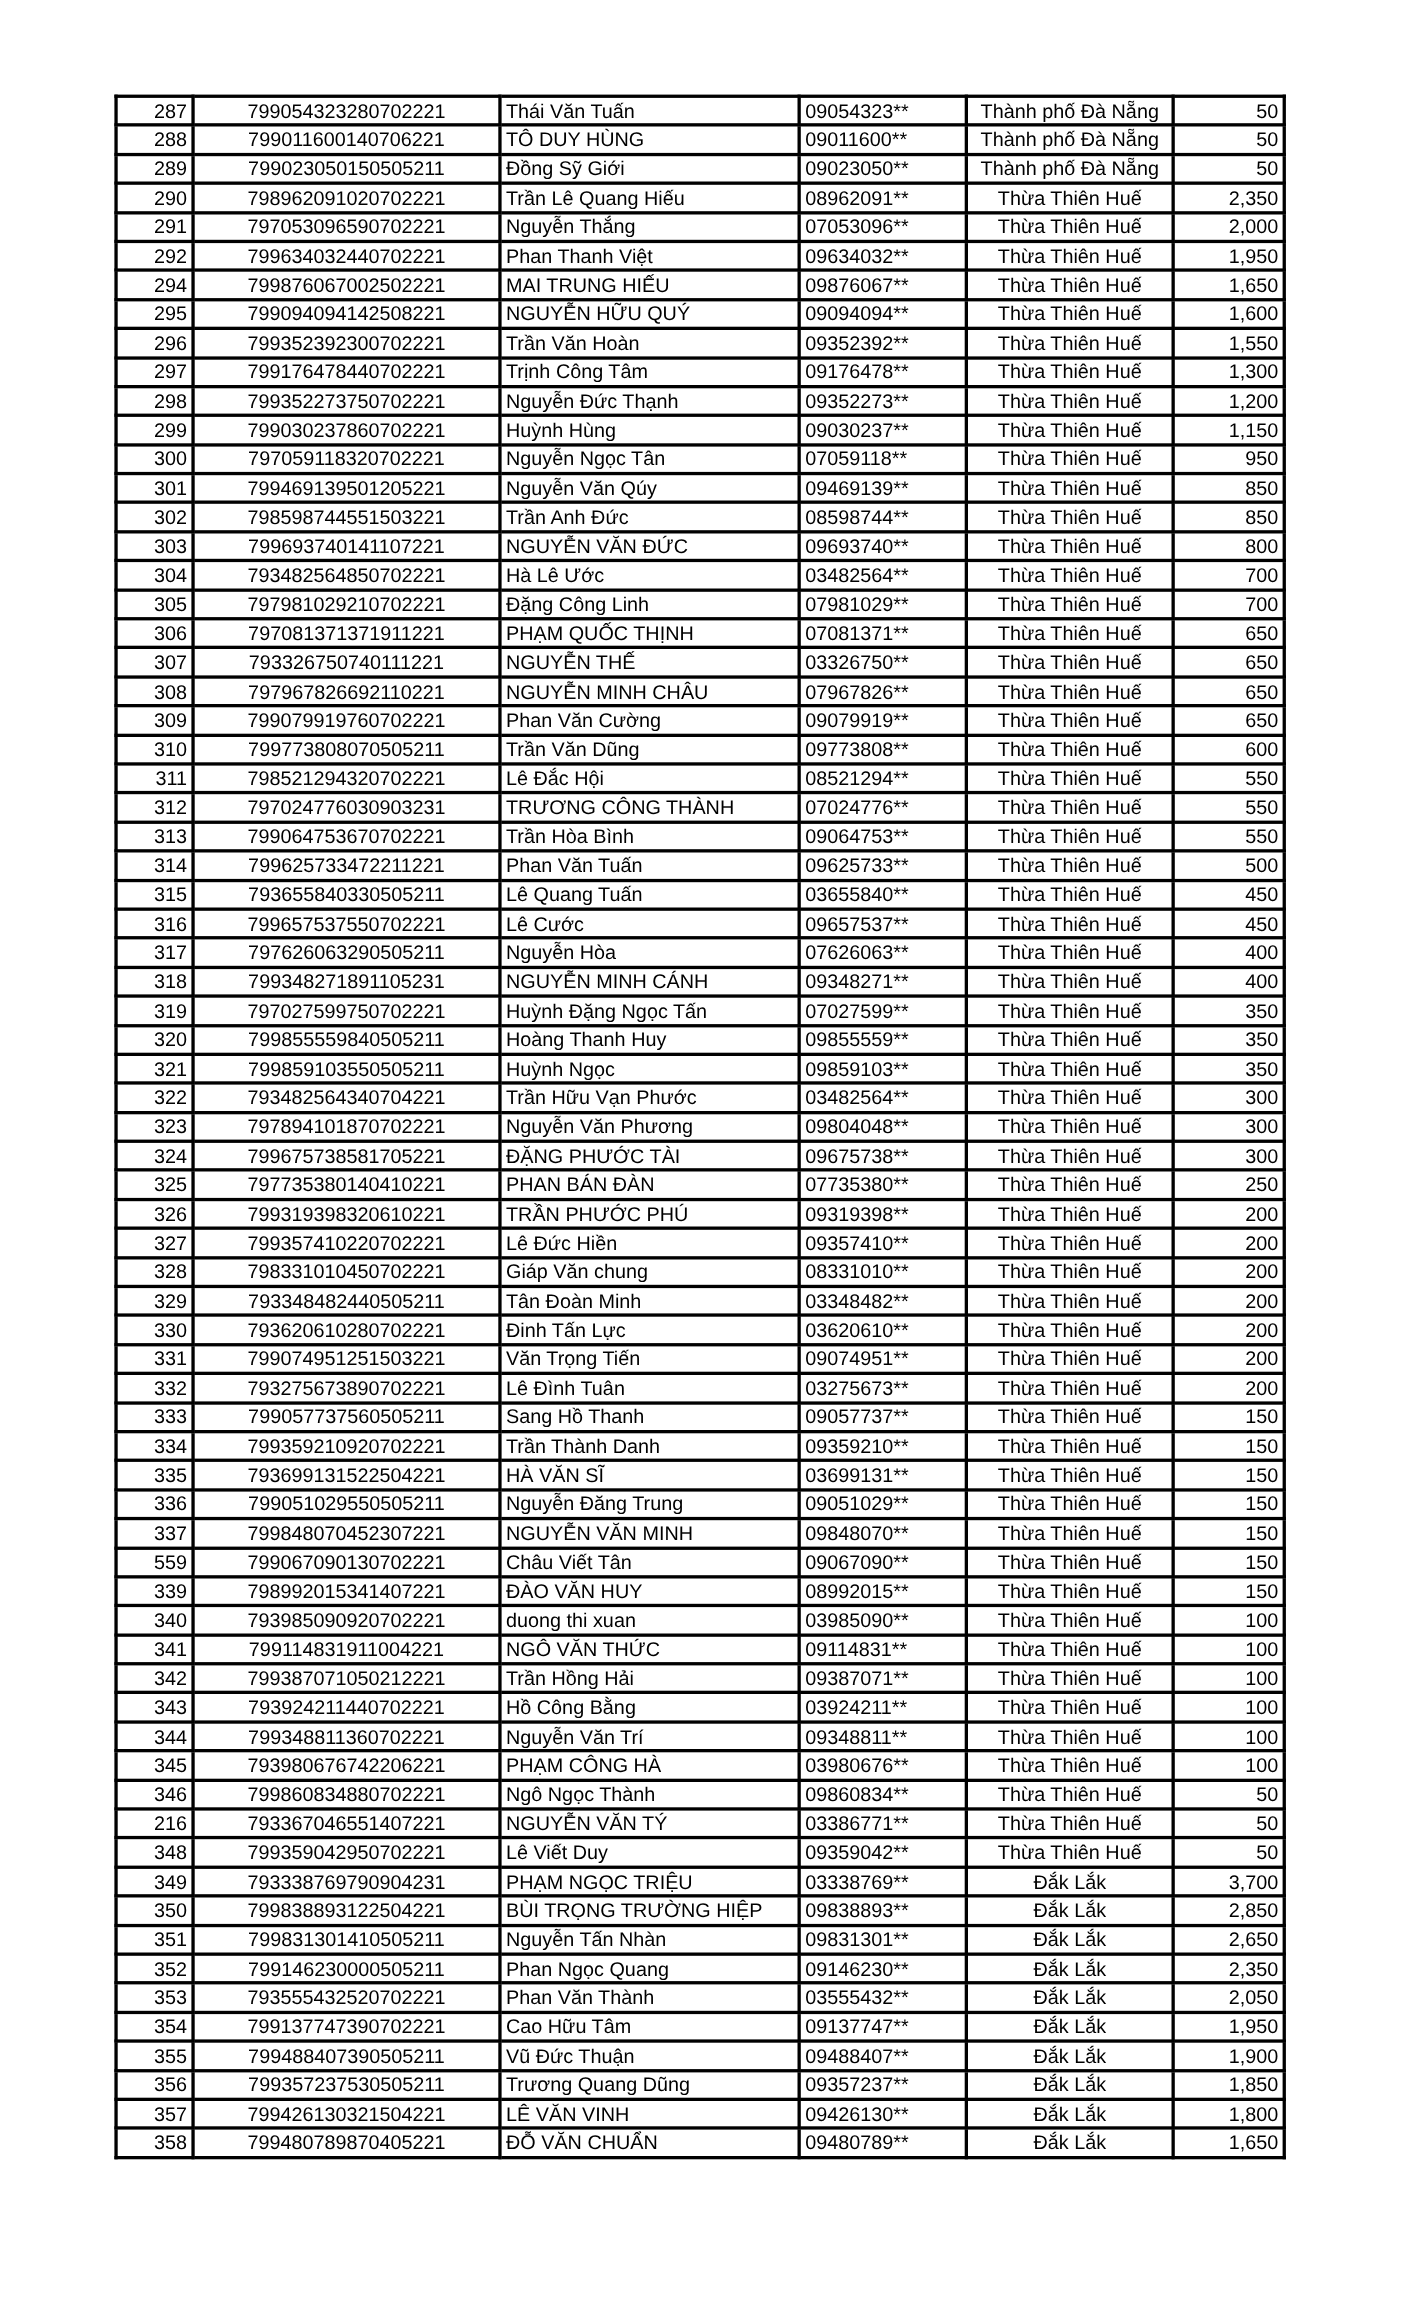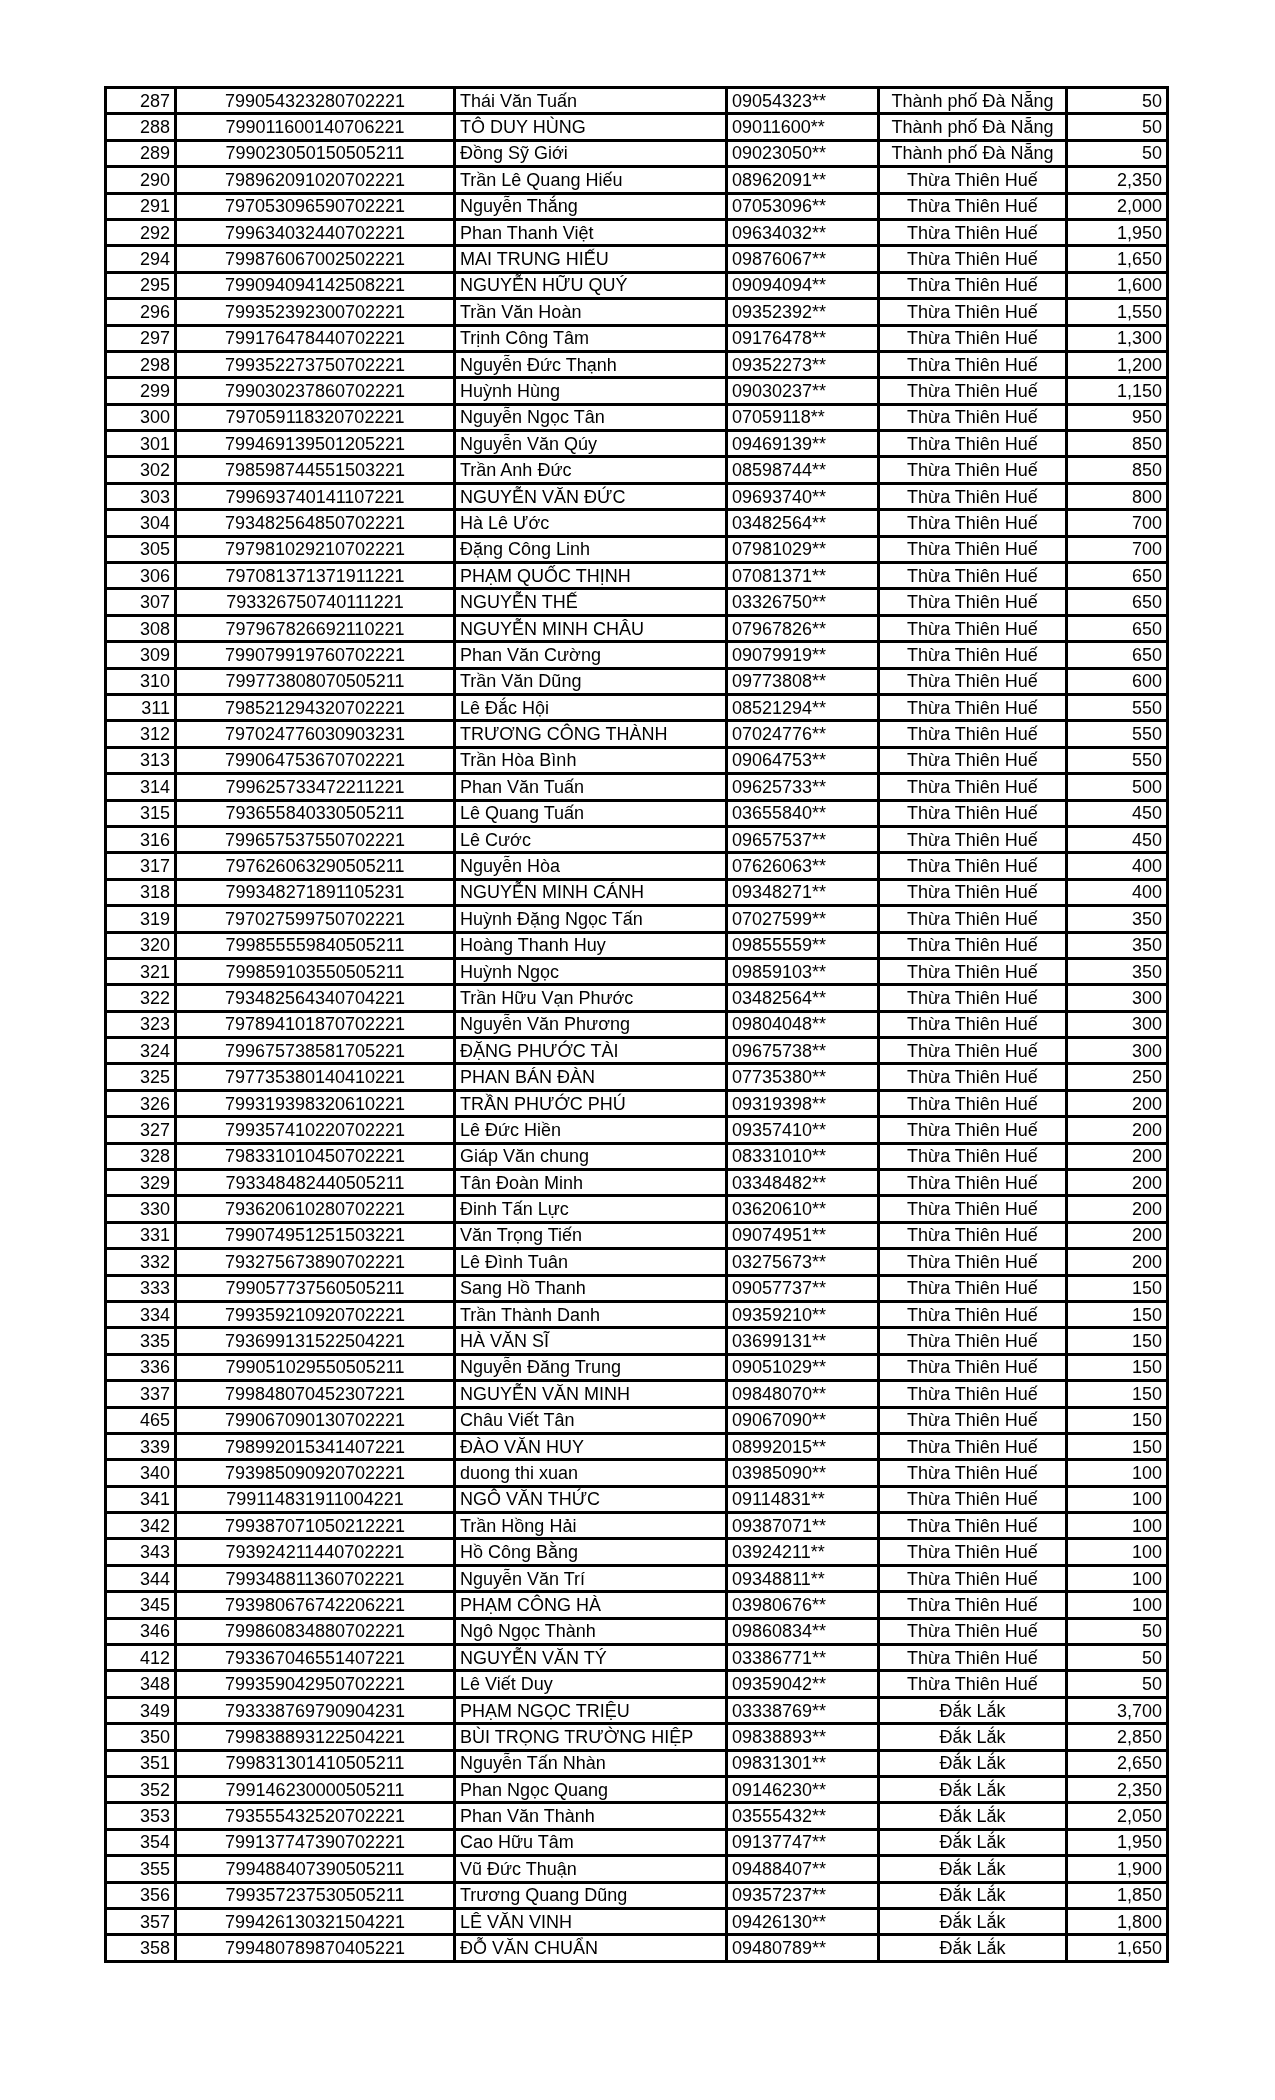--- a/index.html
+++ b/index.html
@@ -447,21 +447,21 @@
   </tr>
         <tr>
     <td data-col="no">337</td>
     <td data-col="id">799848070452307221</td>
     <td data-col="name">NGUYỄN VĂN MINH</td>
     <td data-col="phone">09848070**</td>
     <td data-col="province">Thừa Thiên Huế</td>
     <td data-col="amount">150</td>
   </tr>
         <tr>
-    <td data-col="no">465</td>
+    <td data-col="no">559</td>
     <td data-col="id">799067090130702221</td>
     <td data-col="name">Châu Viết Tân</td>
     <td data-col="phone">09067090**</td>
     <td data-col="province">Thừa Thiên Huế</td>
     <td data-col="amount">150</td>
   </tr>
         <tr>
     <td data-col="no">339</td>
     <td data-col="id">798992015341407221</td>
     <td data-col="name">ĐÀO VĂN HUY</td>
@@ -519,21 +519,21 @@
   </tr>
         <tr>
     <td data-col="no">346</td>
     <td data-col="id">799860834880702221</td>
     <td data-col="name">Ngô Ngọc Thành</td>
     <td data-col="phone">09860834**</td>
     <td data-col="province">Thừa Thiên Huế</td>
     <td data-col="amount">50</td>
   </tr>
         <tr>
-    <td data-col="no">412</td>
+    <td data-col="no">216</td>
     <td data-col="id">793367046551407221</td>
     <td data-col="name">NGUYỄN VĂN TÝ</td>
     <td data-col="phone">03386771**</td>
     <td data-col="province">Thừa Thiên Huế</td>
     <td data-col="amount">50</td>
   </tr>
         <tr>
     <td data-col="no">348</td>
     <td data-col="id">799359042950702221</td>
     <td data-col="name">Lê Viết Duy</td>

